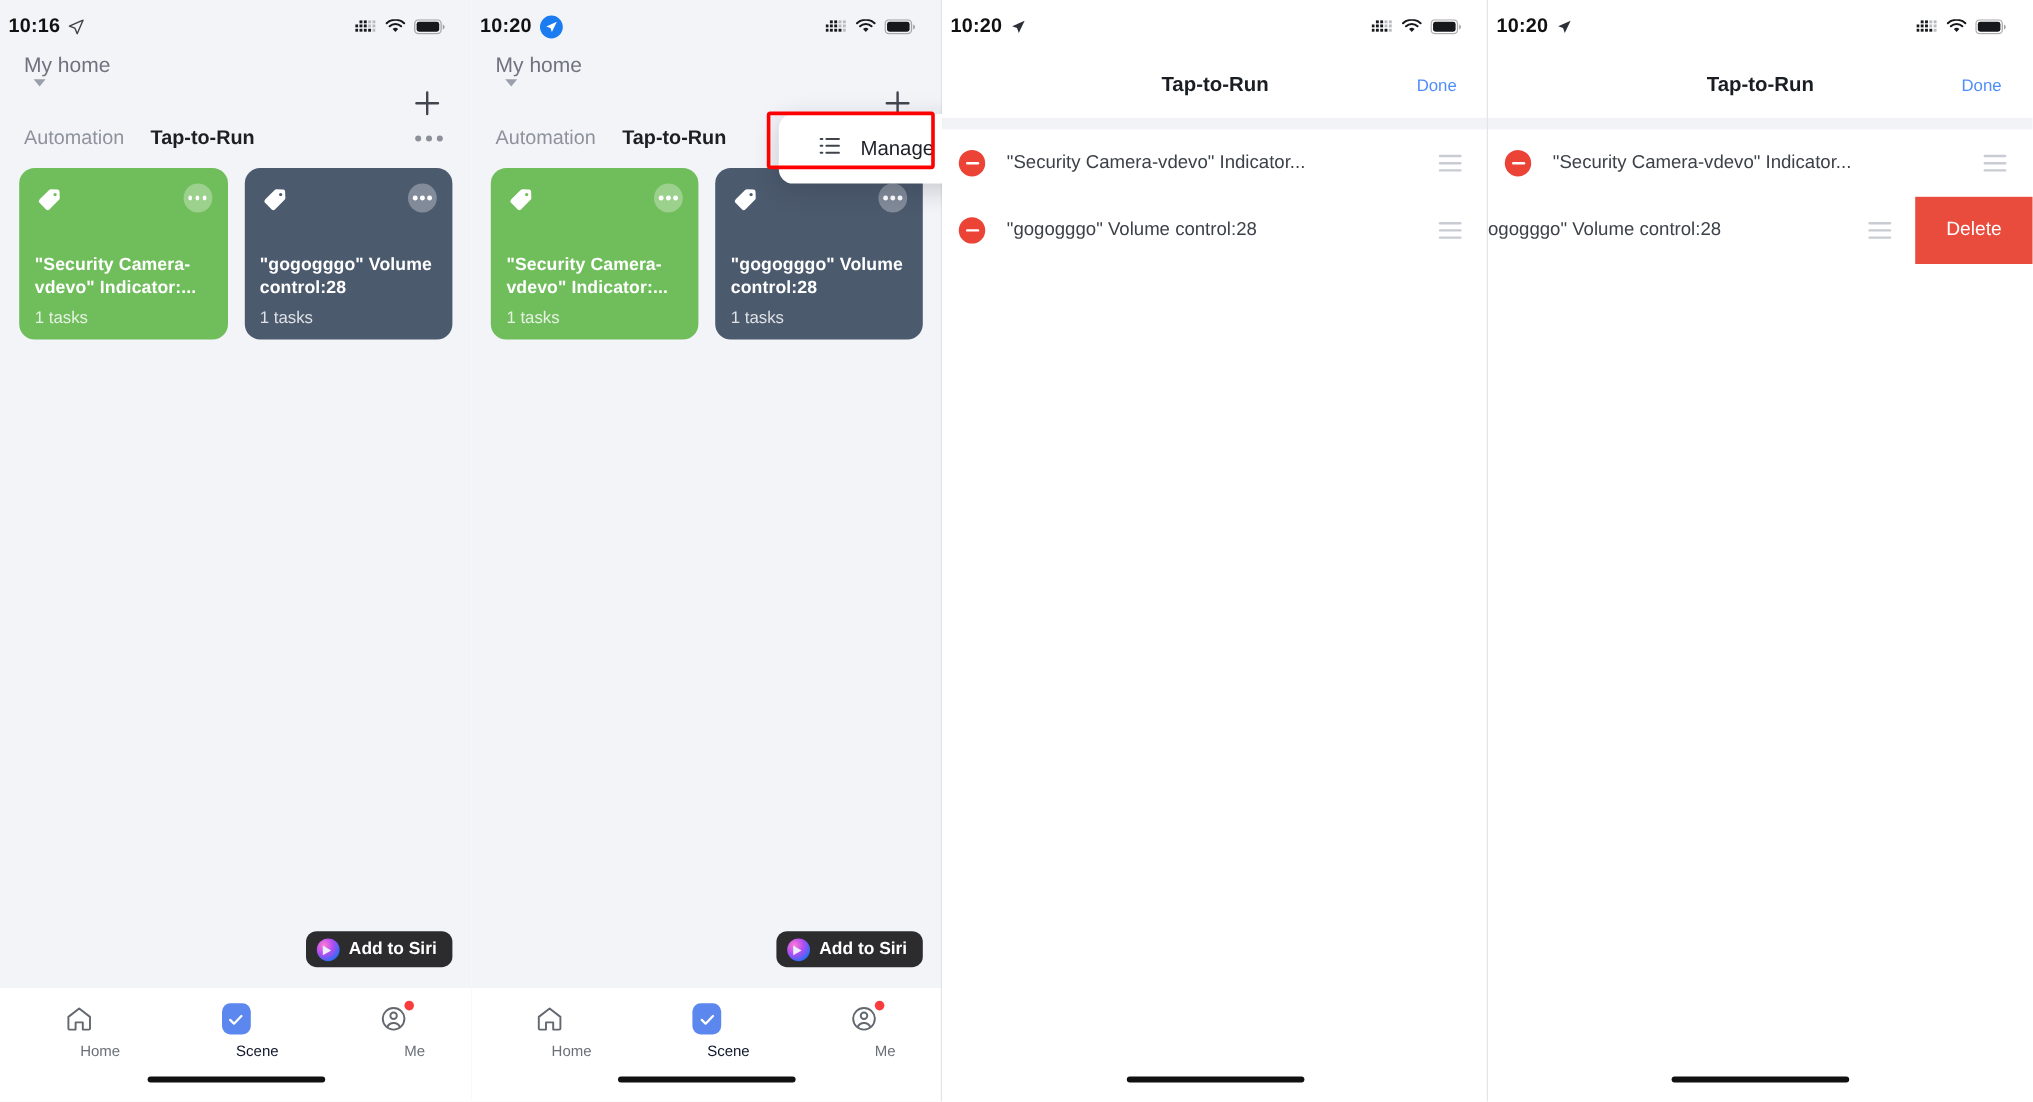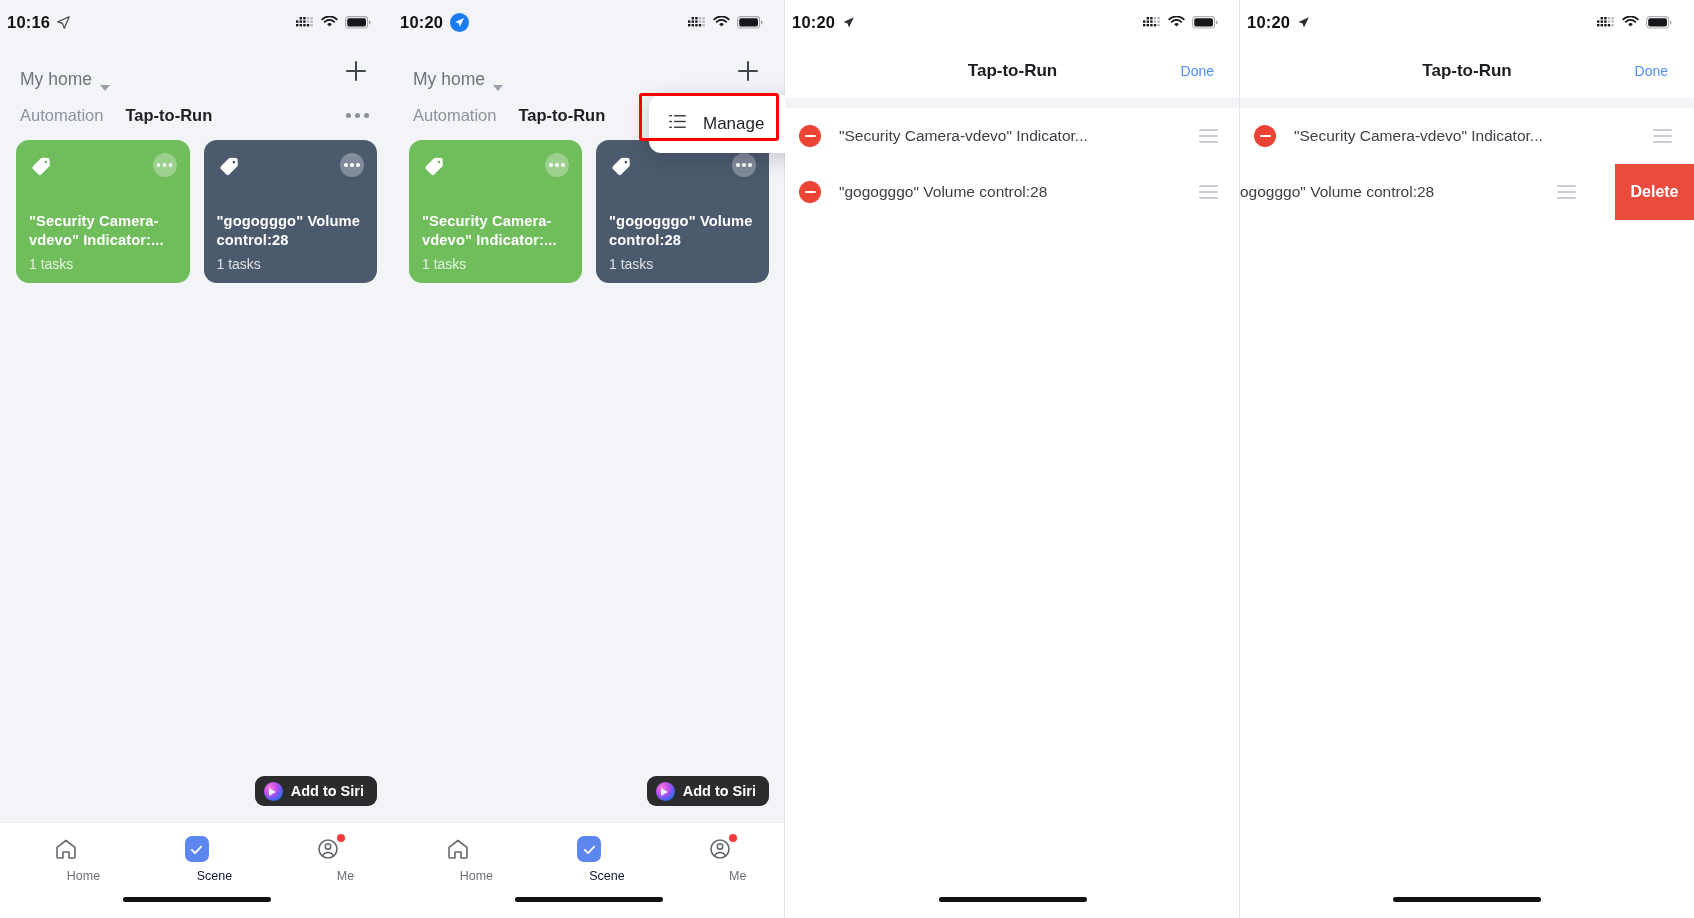--- a/index.html
+++ b/index.html
@@ -33,22 +33,22 @@
   .sb-loc { margin-left: 7px; display: inline-flex; align-items: center; }
   .sb-right { margin-left: auto; display: flex; align-items: center; gap: 7px; }
   .sb-badge {
     width: 19px; height: 19px; border-radius: 50%;
     background: #1a7cf0; display: inline-flex;
     align-items: center; justify-content: center; margin-left: 7px;
   }
 
   
   .homerow {
-    display: flex; align-items: flex-end;
-    padding: 0 22px 0 20px; height: 46px;
+    display: flex; align-items: flex-start;
+    padding: 0 22px 0 20px; height: 46px; flex-direction: column;
   }
   .home-title {
     font-size: 17.5px; color: #6f737e; font-weight: 400;
   }
   .caret {
     margin-left: 8px; width: 0; height: 0;
     border-left: 5px solid transparent; border-right: 5px solid transparent;
     border-top: 6px solid #9aa0ab; display: inline-block;
     position: relative; top: 1px;
   }
@@ -90,21 +90,21 @@
   
   .menu {
     position: absolute; left: 256px; top: 95px;
     width: 180px; background: #fff;
     border-radius: 12px;
     box-shadow: 0 5px 22px rgba(20,25,40,.20);
     padding: 6px 0; z-index: 40;
   }
   .menu-item {
     display: flex; align-items: center; gap: 15px;
-    height: 46px; padding: 0 18px;
+    height: 46px; padding: 0 32px;
     font-size: 17px; color: #1d2026;
   }
   .menu-hl {
     position: absolute; left: 246px; top: 93px;
     width: 140px; height: 48px;
     border: 3.5px solid #ff0000; border-radius: 3px;
     z-index: 50; pointer-events: none;
   }
 
   
@@ -175,23 +175,23 @@
     display: flex; align-items: center; justify-content: center; flex: 0 0 auto;
   }
   .minus::after { content: ""; width: 11px; height: 2.4px; background: #fff; border-radius: 2px; }
   .row-text {
     margin-left: 18px; font-size: 15.5px; color: #3d4148;
     white-space: nowrap; overflow: hidden; text-overflow: clip;
   }
   .grip { margin-left: auto; margin-right: 22px; display: flex; flex-direction: column; gap: 3.5px; flex: 0 0 auto; }
   .grip i { width: 19px; height: 2.2px; background: #c9ccd3; border-radius: 2px; display: block; }
   .delete-btn {
-    position: absolute; right: 0; top: 0; height: 56px; width: 79px;
+    position: absolute; right: 0; top: 0; height: 56px; width: 98px;
     background: #e94b3c; color: #fff; font-size: 16px;
-    display: flex; align-items: center; justify-content: center; font-weight: bold;
+    display: flex; align-items: center; justify-content: center;
   }
   .row.swiped { padding-left: 0; }
   .row.swiped .row-text { margin-left: 0; }
 </style>
 </head>
 <body>
 
 <div class="stage">
 
   <div class="panel p1">

